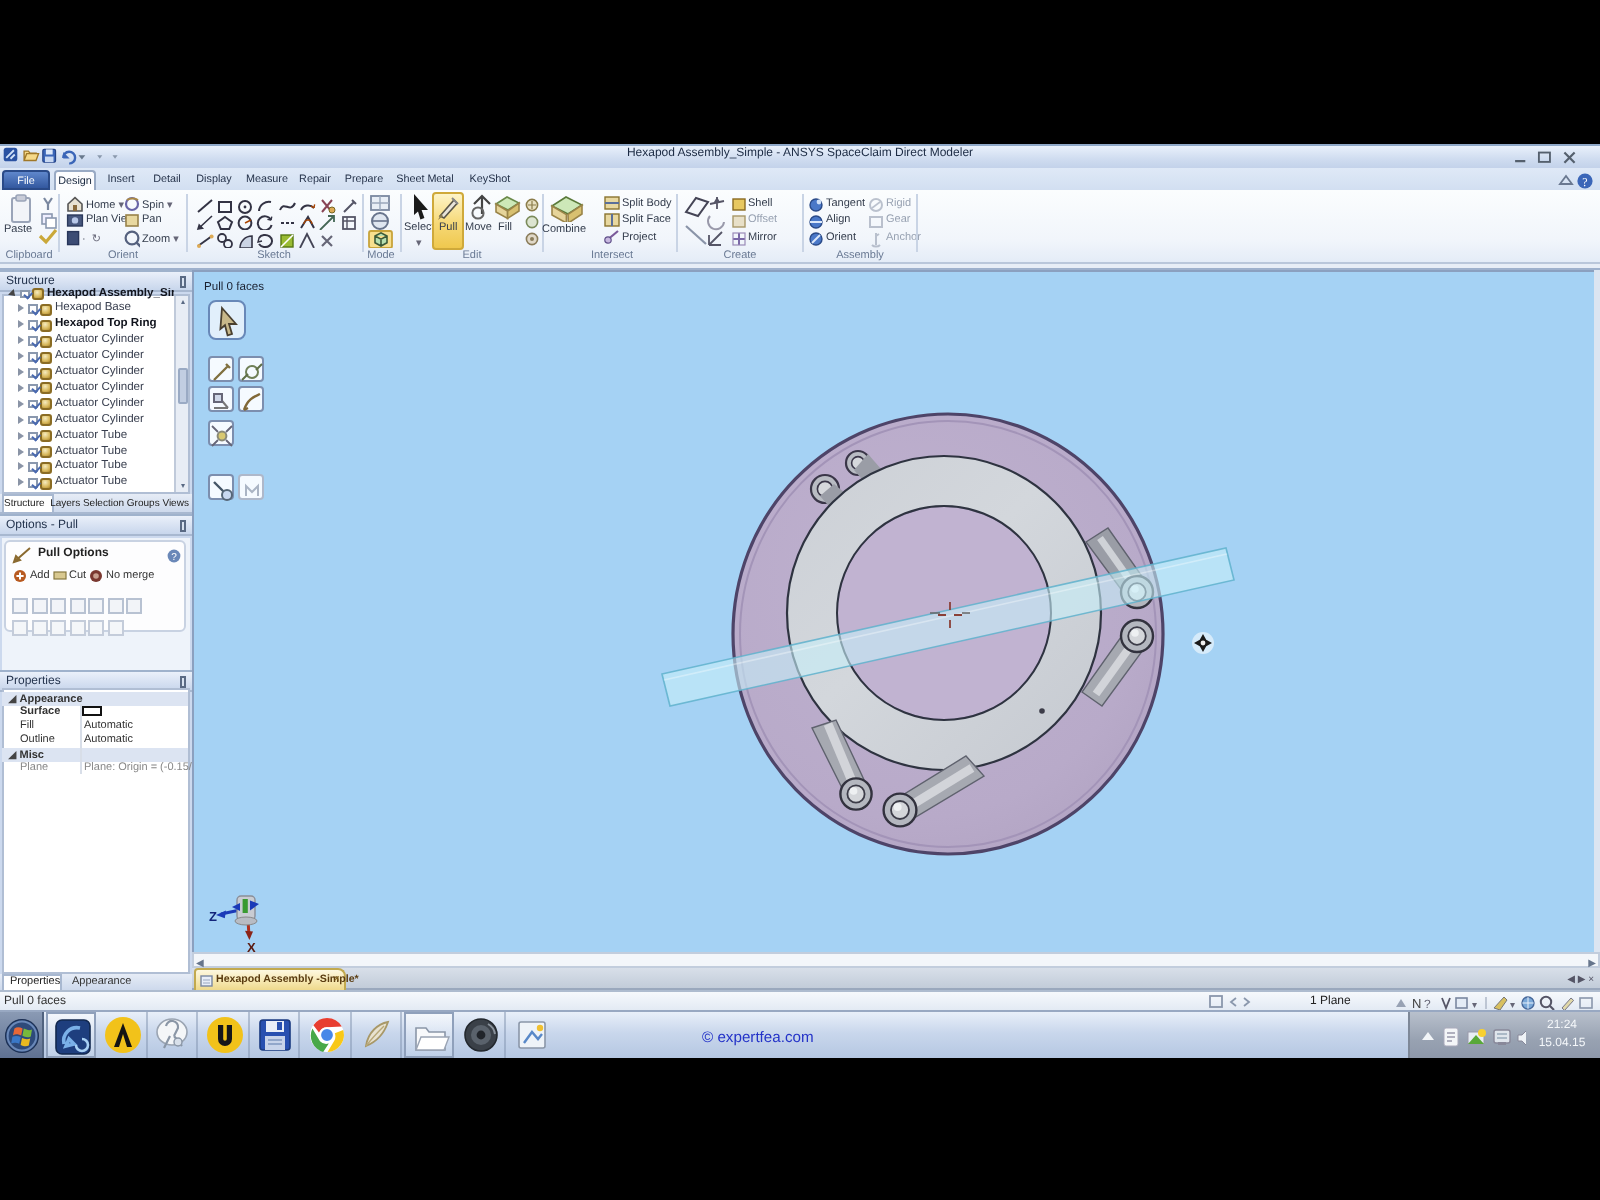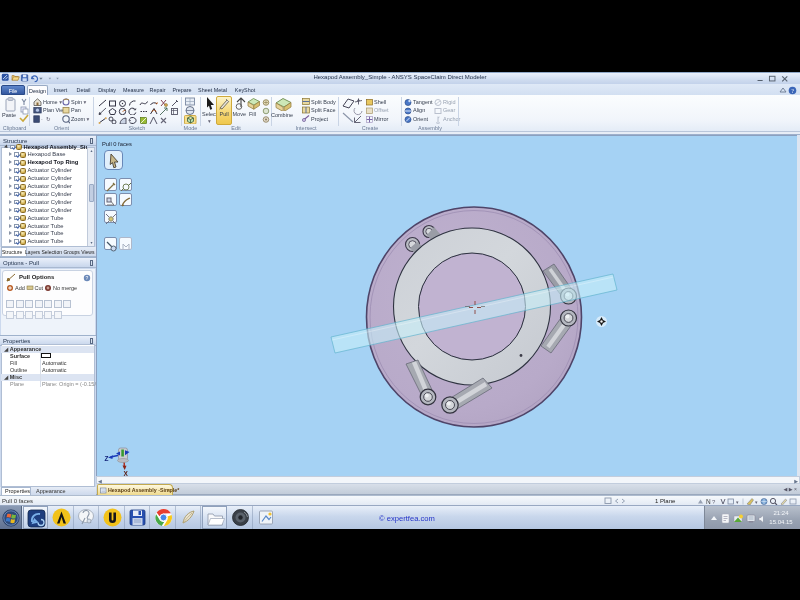--- a/index.html
+++ b/index.html
@@ -627,21 +627,21 @@
           </svg>
         </div>
         <div style="position:absolute;left:254px;top:0px;width:25px;height:23px;">
           <svg style="position:absolute;left:3px;top:2px;" width="19" height="19">
             <rect x="2.5" y="3" width="13" height="13" rx="1" fill="#eef3f8" stroke="#8a96a8" stroke-width="0.8"></rect>
             <path d="M5 13.5 L9 8 l3 3.5 l2 -2.5" stroke="#5888c8" stroke-width="1.2" fill="none"></path>
             <circle cx="13" cy="6" r="1.6" fill="#f0c030"></circle>
           </svg>
         </div>
       </div>
-    <div style="position:absolute;left:379px;top:7.5px;font-size:7.6px;color:#2433c8;">© expertfea.com</div>
+    <div style="position:absolute;left:351px;top:7.5px;font-size:7.6px;color:#2433c8;">© expertfea.com</div>
     <div style="position:absolute;left:704px;top:0;width:96px;height:23px;background:linear-gradient(#b8c0cc,#98a2b2 60%,#8e98aa);border-left:1px solid #7e8898;"></div>
     <svg style="position:absolute;left:708px;top:6px;" width="55" height="12">
       <path d="M3 8 l3 -4 l3 4 z" fill="#f2f5f8"></path>
       <rect x="14" y="2" width="7" height="9" rx="1" fill="#f4f6f8" stroke="#aab" stroke-width="0.5"></rect>
         <path d="M15.5 4.5 h4 M15.5 6.5 h4 M15.5 8.5 h2.5" stroke="#99a" stroke-width="0.7"></path>
       <rect x="26" y="4" width="8" height="6" fill="#e8eef4" stroke="#99a" stroke-width="0.5"></rect>
         <path d="M26 10 l4 -4.5 l4 4.5 z" fill="#58a838"></path>
         <circle cx="33" cy="4.5" r="2" fill="#f8d030"></circle>
       <rect x="39" y="3" width="8" height="6.5" rx="1" fill="#dfe5ec" stroke="#889" stroke-width="0.7"></rect>
         <rect x="41" y="9" width="4" height="1.5" fill="#889"></rect>

